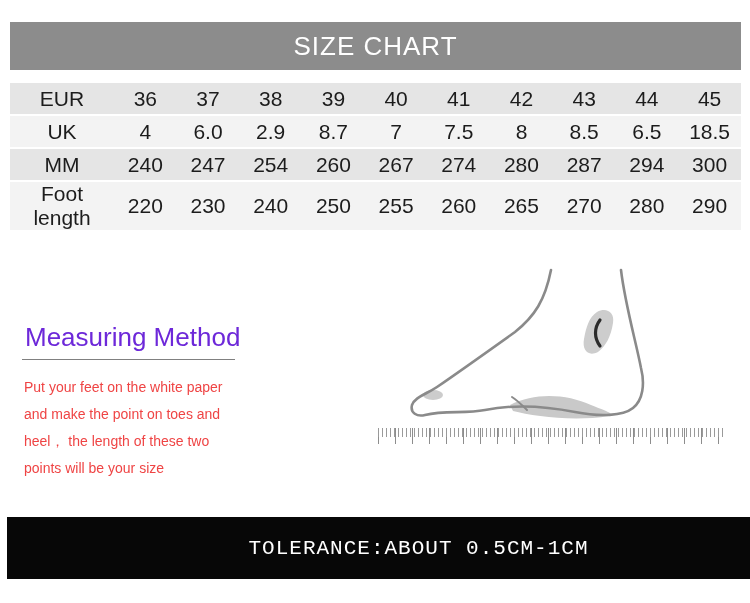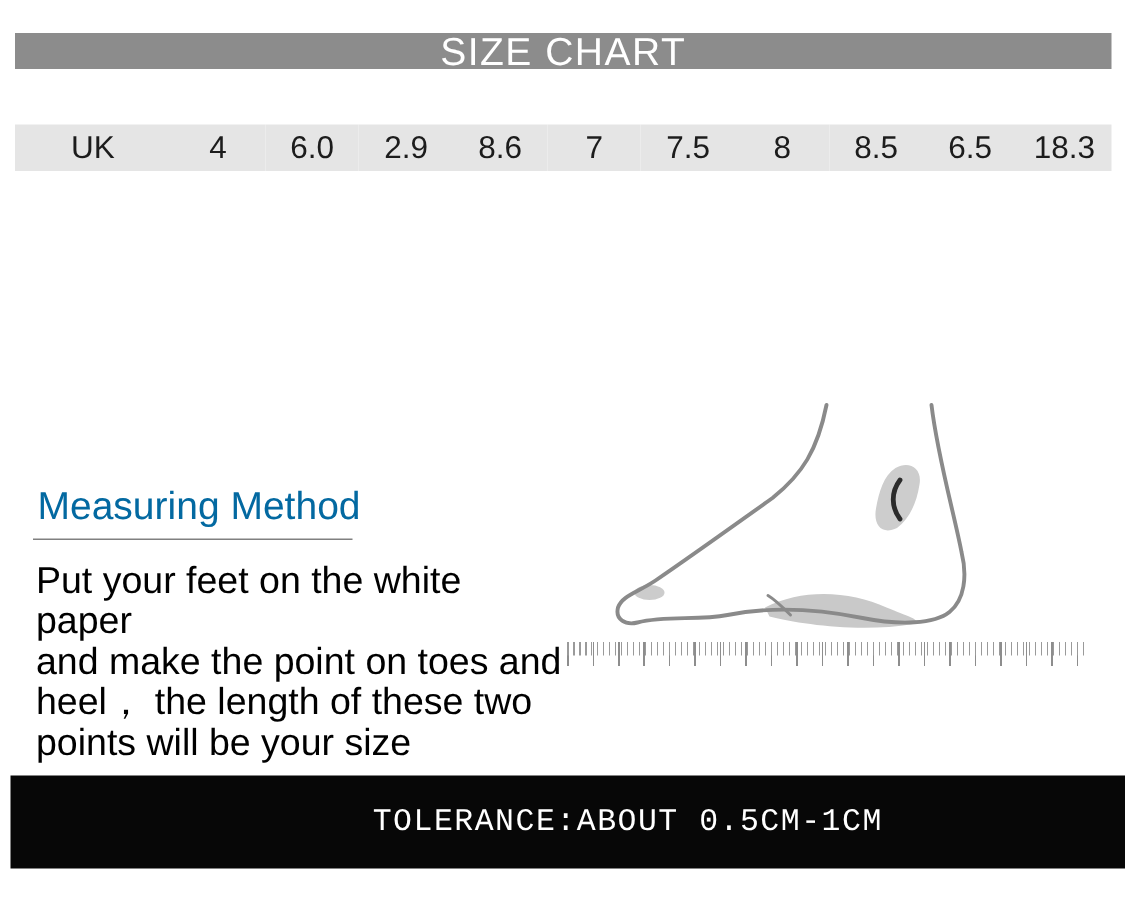--- a/index.html
+++ b/index.html
@@ -1,47 +1,47 @@
 <!DOCTYPE html>
 <html><head>
 <meta charset="utf-8">
 <style>
   html,body{margin:0;padding:0;}
   body{
     width:750px;height:603px;position:relative;background:#ffffff;
     font-family:"Liberation Sans",sans-serif;overflow:hidden;
   }
   .header-bar{
-    position:absolute;left:10px;top:22px;width:731px;height:24px;
+    position:absolute;left:10px;top:22px;width:731px;height:48px;
     background:#8c8c8c;color:#ffffff;
     display:flex;align-items:center;justify-content:center;
     font-size:26px;letter-spacing:1px;
   }
   table.size-table{
     position:absolute;left:10px;top:81px;width:731px;
     border-collapse:separate;border-spacing:0 2px;
     font-size:21px;color:#1c1c1c;table-layout:fixed;
   }
   table.size-table th{width:104px;font-weight:normal;}
   table.size-table th,table.size-table td{
     text-align:center;height:31px;padding:0;vertical-align:middle;
   }
   table.size-table tr:nth-child(odd){background:#e5e5e5;}
   table.size-table tr:nth-child(even){background:#f3f3f3;}
   .measuring-heading{
     position:absolute;left:25px;top:322px;
-    font-size:26px;color:#0369a1;
+    font-size:26px;color:#6d28d9;
   }
   .heading-underline{
     position:absolute;left:22px;top:359px;width:213px;height:1px;
     background:#808080;
   }
   .measuring-body{
     position:absolute;left:24px;top:374px;width:352px;
-    font-size:25px;line-height:27px;color:#000000;white-space:pre-line;
+    font-size:14px;line-height:27px;color:#ef4444;white-space:pre-line;
   }
   .foot-illustration{
     position:absolute;left:375px;top:264px;width:360px;height:166px;
   }
   .ruler{
     position:absolute;left:378px;top:428px;width:345px;height:20px;
   }
   .ruler .minor-ticks{
     position:absolute;left:0;top:0;width:100%;height:9px;
     background:repeating-linear-gradient(90deg,#9a9a9a 0 1px,transparent 1px 4px);
@@ -61,31 +61,70 @@
 </head>
 <body>
 
 <div class="header-bar">
   <span>SIZE CHART</span>
 </div>
 
 <table class="size-table">
   <tbody>
     <tr>
+      <th>EUR</th>
+      <td>36</td>
+      <td>37</td>
+      <td>38</td>
+      <td>39</td>
+      <td>40</td>
+      <td>41</td>
+      <td>42</td>
+      <td>43</td>
+      <td>44</td>
+      <td>45</td>
+    </tr>
+    <tr>
       <th>UK</th>
       <td>4</td>
       <td>6.0</td>
       <td>2.9</td>
-      <td>8.6</td>
+      <td>8.7</td>
       <td>7</td>
       <td>7.5</td>
       <td>8</td>
       <td>8.5</td>
       <td>6.5</td>
-      <td>18.3</td>
+      <td>18.5</td>
+    </tr>
+    <tr>
+      <th>MM</th>
+      <td>240</td>
+      <td>247</td>
+      <td>254</td>
+      <td>260</td>
+      <td>267</td>
+      <td>274</td>
+      <td>280</td>
+      <td>287</td>
+      <td>294</td>
+      <td>300</td>
+    </tr>
+    <tr>
+      <th>Foot length</th>
+      <td>220</td>
+      <td>230</td>
+      <td>240</td>
+      <td>250</td>
+      <td>255</td>
+      <td>260</td>
+      <td>265</td>
+      <td>270</td>
+      <td>280</td>
+      <td>290</td>
     </tr>
   </tbody>
 </table>
 
 <div class="measuring-heading">Measuring Method</div>
 <div class="heading-underline"></div>
 <div class="measuring-body">Put your feet on the white paper
 and make the point on toes and
 heel， the length of these two
 points will be your size</div>

